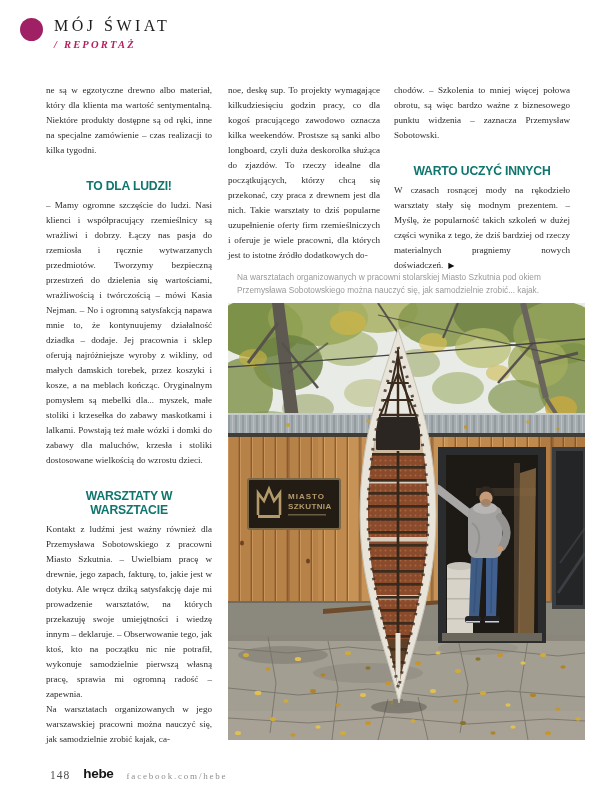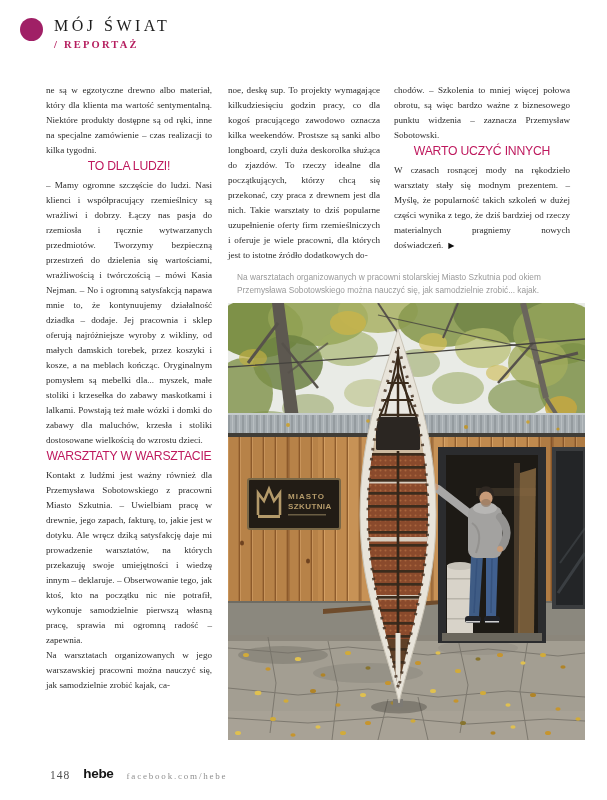--- a/index.html
+++ b/index.html
@@ -9,28 +9,28 @@
     margin:0 auto;
   }
   
   .hdr-dot { position:absolute; left:20px; top:18px; width:23px; height:23px;
     border-radius:50%; background:#a02066; }
   .hdr-title { position:absolute; left:54px; top:17px; margin:0;
     font-family:"Liberation Serif", serif; font-weight:normal; font-size:16px;
     letter-spacing:3.5px; color:#1c1c1c; }
   .hdr-sub { position:absolute; left:54px; top:39px;
     font-family:"Liberation Serif", serif; font-weight:bold; font-size:10.5px;
-    letter-spacing:2.2px; color:#b51d5e; }
+    letter-spacing:2.2px; color:#b51d5e;font-style:italic; }
   
   .col { position:absolute; top:83px; text-align:justify; font-size:9.1px;
     line-height:15px; color:#2b2b2b; }
   .col p { margin:0; }
-  .col-h { font-family:"Liberation Sans", sans-serif; font-weight:normal;
-    font-size:12.2px; line-height:14px; color:#be185d; text-align:center;
-    margin:1px 0 5px; letter-spacing:-0.2px; }
+  .col-h { font-family:"Liberation Sans", sans-serif; font-weight:bold;
+    font-size:12.2px; line-height:14px; color:#0f766e; text-align:center;
+    margin:21px 0 5px; letter-spacing:-0.2px; }
   .col1 { left:46px;  width:166px; }
   .col2 { left:228px; width:152px; }
   .col3 { left:394px; width:176px; }
   .endmark { color:#0d0d0d; font-size:8px; margin-left:5px; font-family:"DejaVu Sans",sans-serif; }
   
   .caption { position:absolute; left:228px; top:271px; width:342px;
     font-family:"Liberation Sans", sans-serif; font-size:8.3px;
     line-height:13px; color:#9a9a9a; text-align:left;margin-left:9px; }
   
   .photo { position:absolute; left:228px; top:303px; }

